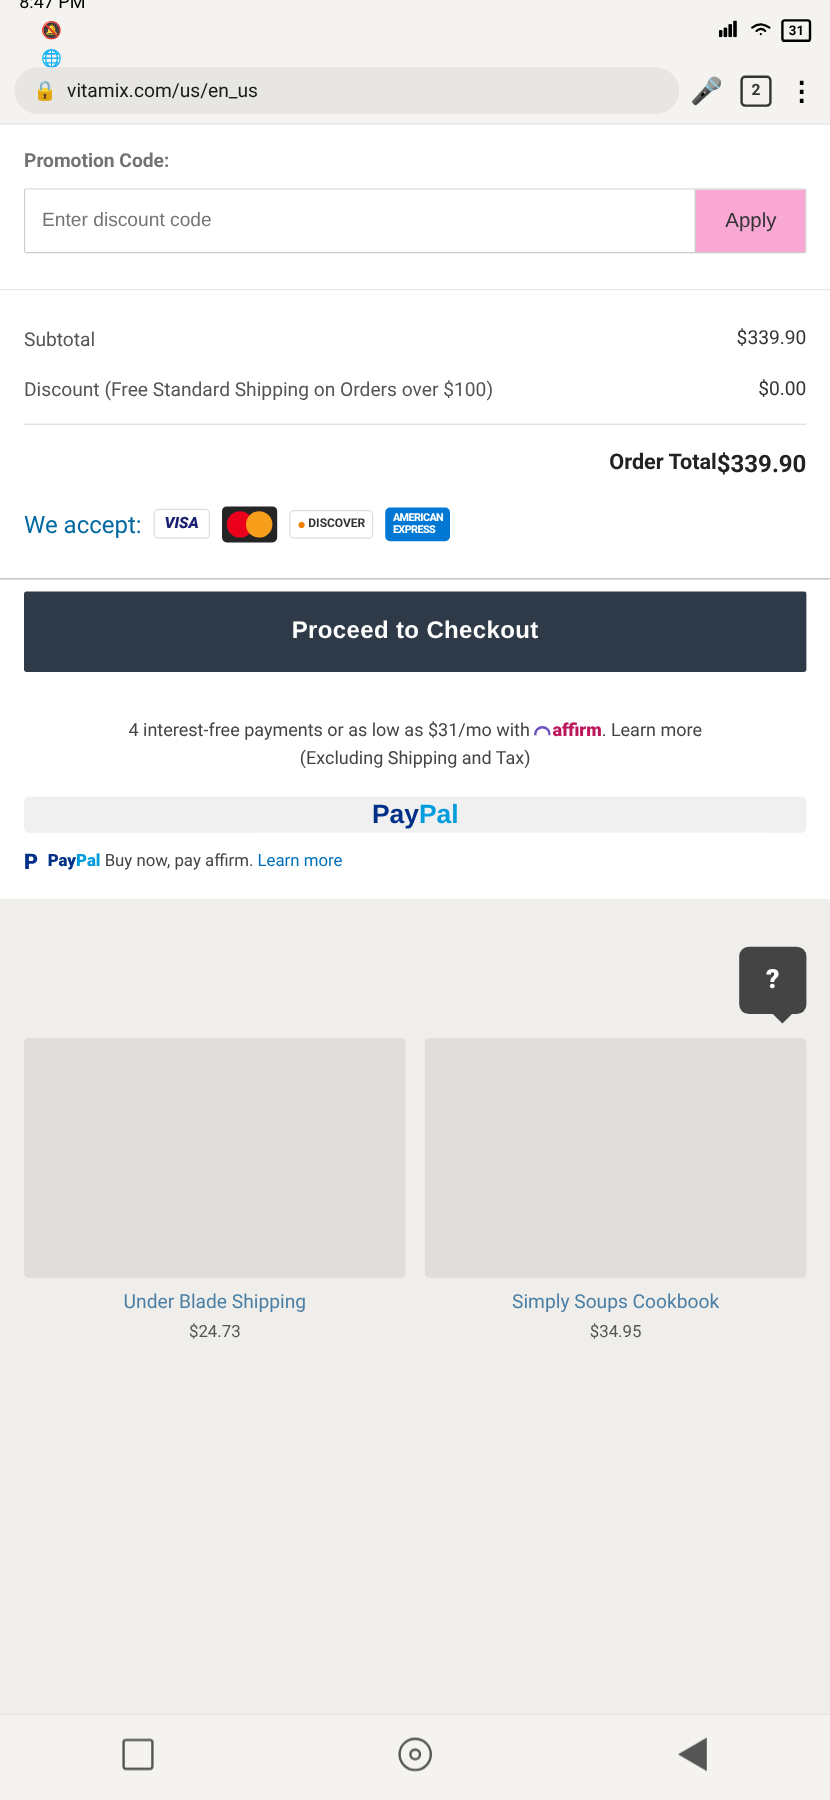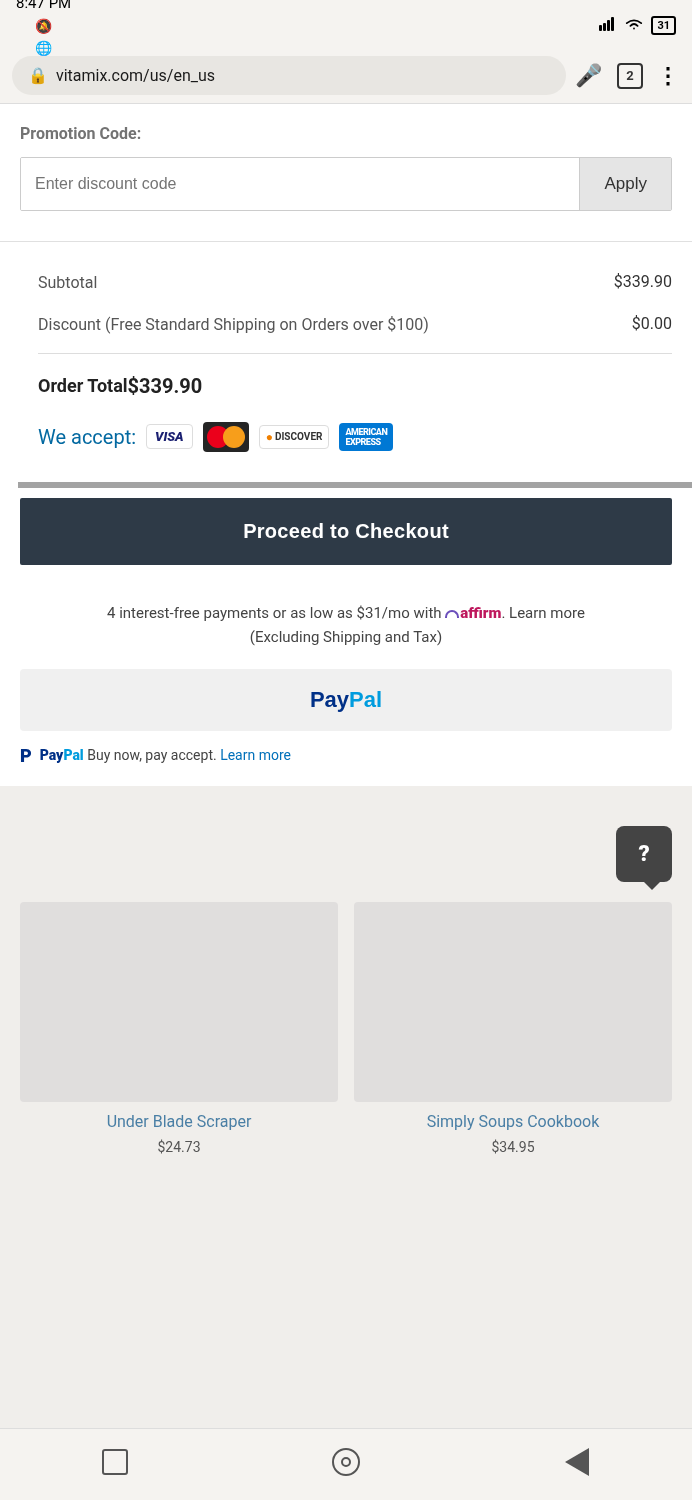--- a/index.html
+++ b/index.html
@@ -117,36 +117,35 @@
     .promo-input {
       flex: 1;
       border: none;
       outline: none;
       padding: 16px 14px;
       font-size: 16px;
       color: #ef4444;
       background: #fff;
     }
     .apply-btn {
-      background: #e5e5e5;
+      background: #f9a8d4;
       border: none;
       border-left: 1px solid #ccc;
       padding: 16px 24px;
       font-size: 17px;
       font-weight: 500;
       color: #333;
       cursor: pointer;
     }
 
     
     .order-summary {
       background: #fff;
       padding: 20px 20px 20px;
-      border-bottom: 6px solid #a3a3a3;
-      margin-left: 18px;
+      border-bottom: 1px solid #a3a3a3;
     }
     .summary-row {
       display: flex;
       justify-content: space-between;
       align-items: flex-start;
       padding: 10px 0;
     }
     .summary-row-label {
       font-size: 16px;
       color: #555;
@@ -158,21 +157,21 @@
       color: #333;
       font-weight: 400;
     }
     .divider {
       border: none;
       border-top: 1px solid #ddd;
       margin: 6px 0;
     }
     .total-row {
       display: flex;
-      justify-content: flex-start;
+      justify-content: flex-end;
       align-items: center;
       padding: 14px 0 10px;
     }
     .total-label {
       font-size: 18px;
       font-weight: 700;
       color: #222;
     }
     .total-value {
       font-size: 20px;
@@ -284,21 +283,21 @@
 
     
     .paypal-button-section {
       padding: 0 20px 14px;
       background: #fff;
     }
     .paypal-btn {
       width: 100%;
       background: #f0f0f0;
       border: none;
-      padding: 18px;
+      padding: 2px;
       border-radius: 4px;
       cursor: pointer;
       display: flex;
       align-items: center;
       justify-content: center;
     }
     .paypal-logo {
       font-size: 22px;
       font-weight: 900;
     }
@@ -563,37 +562,37 @@
       <span class="paypal-logo">
         <span class="paypal-pay">Pay</span><span class="paypal-pal">Pal</span>
       </span>
     </button>
   </div>
 
   <div class="paypal-info">
     <span class="paypal-p-blue paypal-p-icon">P</span>
     <span class="paypal-info-text">
       <span class="paypal-brand-inline paypal-pay">Pay</span><span class="paypal-brand-inline paypal-pal">Pal</span>
-      <span>Buy now, pay accept.</span>
+      <span>Buy now, pay affirm.</span>
       <a href="#" class="paypal-learn-more">Learn more</a>
     </span>
   </div>
 
 </div>
 
 <div class="bottom-section">
 
   <div class="help-icon-container">
     <div class="help-bubble">?</div>
   </div>
 
   <div class="product-cards">
     <div class="product-card">
       <div class="product-placeholder"></div>
-      <div class="product-name">Under Blade Scraper</div>
+      <div class="product-name">Under Blade Shipping</div>
       <div class="product-price">$24.73</div>
     </div>
     <div class="product-card">
       <div class="product-placeholder"></div>
       <div class="product-name">Simply Soups Cookbook</div>
       <div class="product-price">$34.95</div>
     </div>
   </div>
 
 </div>

